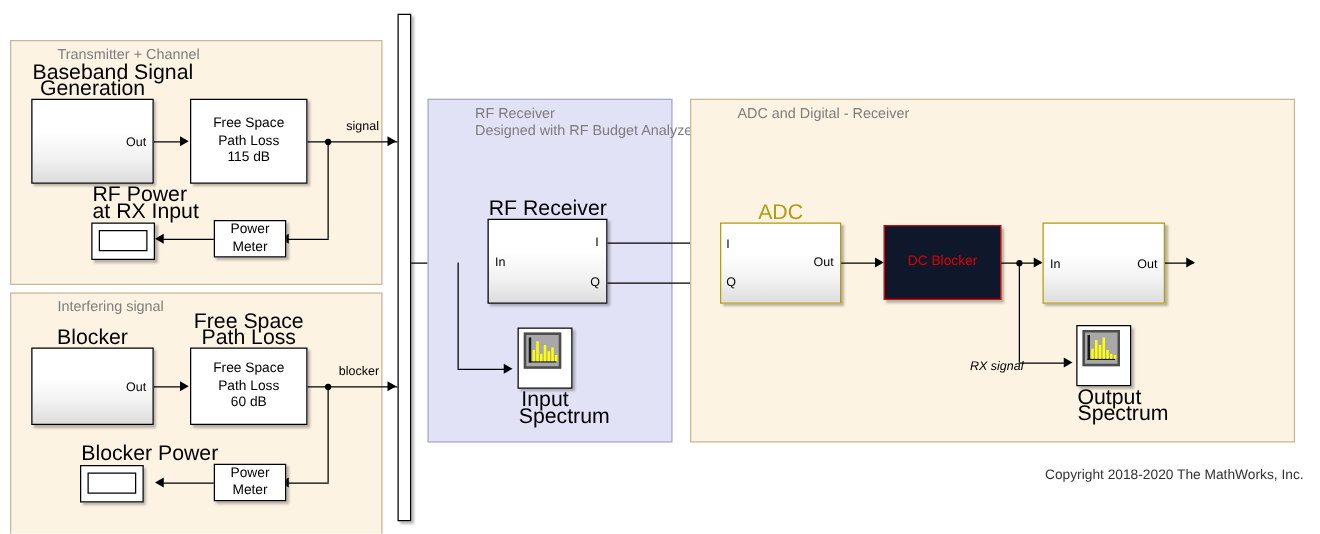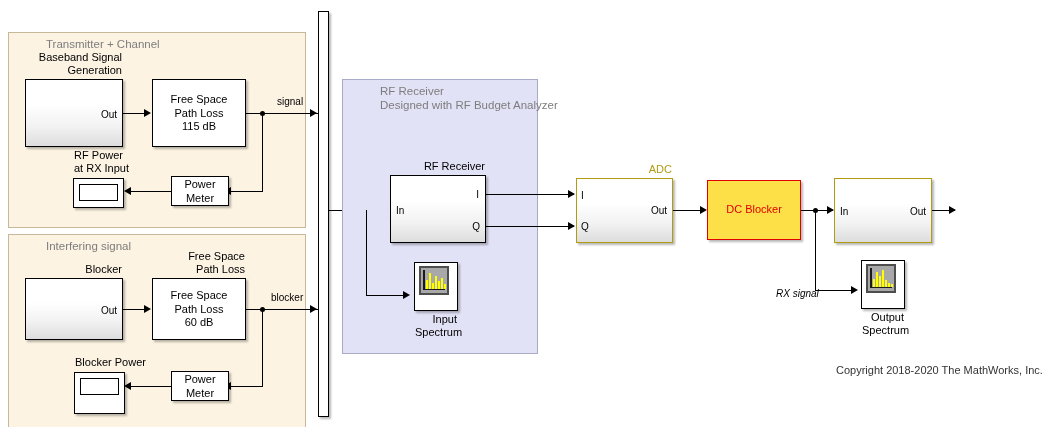--- a/index.html
+++ b/index.html
@@ -47,28 +47,28 @@
     box-shadow: 2px 2px 2px rgba(0,0,0,0.28);
   }
   .blk.plain {
     background: #ffffff;
   }
   .blk.yellow {
     border-color: #b09c10;
   }
   .blk.red {
     border-color: #e00000;
-    background: #fde047;
+    background: #0f172a;
   }
   .blk-label {
     position: absolute;
     left: 0;
     width: 100%;
-    text-align: right;
-    font-size: 11px;
+    text-align: center;
+    font-size: 17px;
     color: #000000;
     line-height: 13px;
     white-space: pre;
   }
   .blk-label.above { bottom: 100%; margin-bottom: 3px; }
   .blk-label.below { top: 100%; margin-top: 3px; }
   .blk-label.yellowtxt { color: #b09c10; }
   .port-label {
     position: absolute;
     font-size: 10px;
@@ -259,21 +259,21 @@
   <div class="wire-h" style="left:230px; top:386px; width:33px;"></div>
   <div class="arrow left" style="left:224px; top:381.5px;"></div>
 
   <div class="blk plain" style="left:171px; top:371px; width:58px; height:30px;">
     <div class="center-text">Power
 Meter</div>
   </div>
   <div class="wire-h" style="left:130px; top:386px; width:41px;"></div>
   <div class="arrow left" style="left:124px; top:381.5px;"></div>
 
-  <div class="blk plain" style="left:74px; top:372px; width:51px; height:42px;">
+  <div class="blk plain" style="left:64px; top:372px; width:51px; height:30px;">
     <div class="display-inner"></div>
     <div class="blk-label above" style="margin-bottom:4px;">Blocker Power</div>
   </div>
 
   <div class="busbar" style="left:318px; top:11px; width:11px; height:406px;"></div>
   <div class="wire-h" style="left:329px; top:210px; width:58px;"></div>
   <div class="junction" style="left:364px; top:207.5px;"></div>
   <div class="arrow" style="left:379px; top:205.5px;"></div>
 
   <div class="area blue" style="left:342px; top:79px; width:196px; height:275px;">
@@ -308,20 +308,23 @@
         <i style="left:12px; height:13px;"></i>
         <i style="left:15px; height:8px;"></i>
         <i style="left:18px; height:11px;"></i>
         <i style="left:21px; height:5px;"></i>
       </div>
     </div>
     <div class="blk-label below">Input
 Spectrum</div>
   </div>
 
+  <div class="area" style="left:552px; top:79px; width:484px; height:275px;">
+    <div class="area-title">ADC and Digital - Receiver</div>
+  </div>
 
   <div class="blk yellow" style="left:576px; top:178px; width:97px; height:65px;">
     <div class="blk-label above yellowtxt">ADC</div>
     <div class="port-label" style="left:4px; top:11px;">I</div>
     <div class="port-label" style="left:4px; top:42px;">Q</div>
     <div class="port-label" style="right:5px; top:26px;">Out</div>
   </div>
   <div class="wire-h" style="left:673px; top:210px; width:30px;"></div>
   <div class="arrow" style="left:700px; top:205.5px;"></div>
 
@@ -356,15 +359,15 @@
         <i style="left:12px; height:17px;"></i>
         <i style="left:15px; height:7px;"></i>
         <i style="left:18px; height:4px;"></i>
         <i style="left:21px; height:3px;"></i>
       </div>
     </div>
     <div class="blk-label below">Output
 Spectrum</div>
   </div>
 
-  <div class="copyright" style="left:836px; top:364px;">Copyright 2018-2020 The MathWorks, Inc.</div>
+  <div class="copyright" style="left:836px; top:374px;">Copyright 2018-2020 The MathWorks, Inc.</div>
 
 </div>
 
 </body></html>

